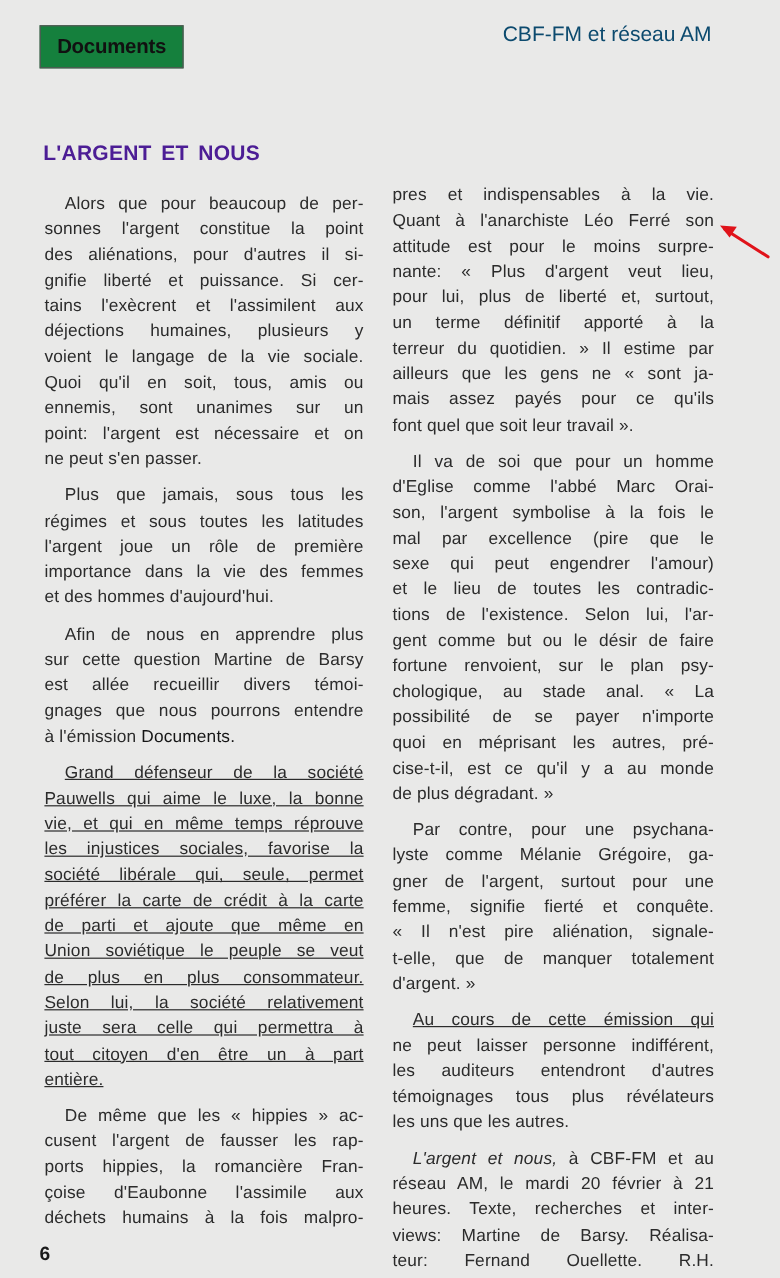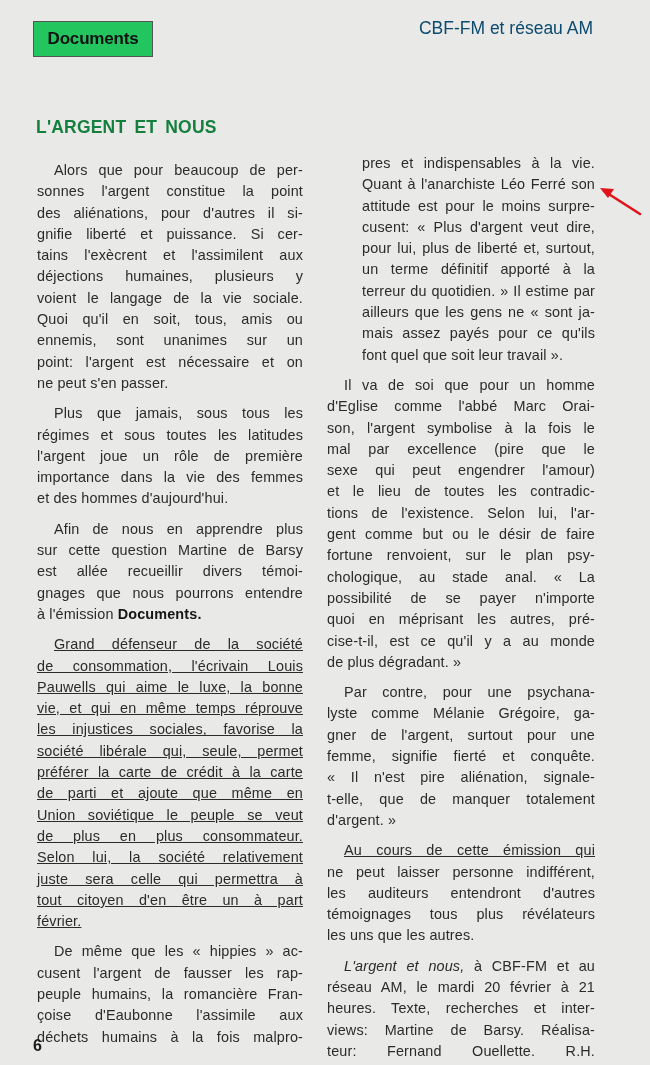--- a/index.html
+++ b/index.html
@@ -11,45 +11,45 @@
       position: relative;
     }
     .page-bg {
       position: absolute; left: 0; top: 0; width: 650px; height: 1065px;
       background: #e9e9e8;
     }
     .docs-box {
       position: absolute; left: 33px; top: 21px; width: 120px; height: 36px;
       border: 1.5px solid #555;
       box-sizing: border-box;
-      background: #22c55e;
+      background: #15803d;
       font-weight: bold; font-size: 17px; color: #111;
       display: flex; align-items: center; justify-content: center;
       letter-spacing: -0.2px;
     }
     .broadcast {
       position: absolute; right: 57px; top: 19px; text-align: right;
       font-size: 17.5px; line-height: 19px; color: #0c4a6e;
     }
     .title {
       position: absolute; left: 36px; top: 117px;
-      font-weight: bold; font-size: 17.5px; color: #15803d;
+      font-weight: bold; font-size: 17.5px; color: #4c1d95;
       word-spacing: 3px; letter-spacing: 0.2px;
     }
     .col {
       position: absolute; font-size: 14.4px; line-height: 21.3px;
       color: #2b2b2b; text-align: justify; letter-spacing: 0.15px;
     }
     .col-left { left: 37px; top: 160px; width: 266px; }
     .col-right { left: 327px; top: 153px; width: 268px; }
     .col p { margin: 0 0 9px 0; text-indent: 17px; }
-    .col p.cont { text-indent: 0; margin-left: 35px; }
+    .col p.cont { text-indent: 0; }
     .col .line { display: block; text-align: justify; text-align-last: justify; }
     .col .line.last { text-align-last: left; }
-    b.kw { font-weight: bold; color: #151515; }
+    b.kw { font-weight: normal; color: #151515; }
     i.kw { font-style: italic; }
     .page-num {
       position: absolute; left: 33px; top: 1037px;
       font-weight: bold; font-size: 16px; color: #1a1a1a;
     }
     .arrow {
       position: absolute; left: 598px; top: 186px; width: 44px; height: 30px;
     }
   </style>
 </head>
@@ -90,48 +90,47 @@
     </p>
     <p style="text-indent: 0px;">
       <span class="line" style="text-indent: 17px;">Afin de nous en apprendre plus</span>
       <span class="line">sur cette question Martine de Barsy</span>
       <span class="line">est allée recueillir divers témoi-</span>
       <span class="line">gnages que nous pourrons entendre</span>
       <span class="line last">à l'émission <b class="kw">Documents.</b></span>
     </p>
     <p style="text-indent: 0px; text-decoration: underline;">
       <span class="line" style="text-indent: 17px;">Grand défenseur de la société</span>
-      <span class="line">de consommation, l'écrivain Louis</span>
       <span class="line">Pauwells qui aime le luxe, la bonne</span>
       <span class="line">vie, et qui en même temps réprouve</span>
       <span class="line">les injustices sociales, favorise la</span>
       <span class="line">société libérale qui, seule, permet</span>
       <span class="line">préférer la carte de crédit à la carte</span>
       <span class="line">de parti et ajoute que même en</span>
       <span class="line">Union soviétique le peuple se veut</span>
       <span class="line">de plus en plus consommateur.</span>
       <span class="line">Selon lui, la société relativement</span>
       <span class="line">juste sera celle qui permettra à</span>
       <span class="line">tout citoyen d'en être un à part</span>
-      <span class="line last">février.</span>
+      <span class="line last">entière.</span>
     </p>
     <p style="text-indent: 0px;">
       <span class="line" style="text-indent: 17px;">De même que les « hippies » ac-</span>
       <span class="line">cusent l'argent de fausser les rap-</span>
-      <span class="line">peuple humains, la romancière Fran-</span>
+      <span class="line">ports hippies, la romancière Fran-</span>
       <span class="line">çoise d'Eaubonne l'assimile aux</span>
       <span class="line last" style="text-align-last: justify;">déchets humains à la fois malpro-</span>
     </p>
   </div>
 <div class="col col-right" id="rightcol">
     <p class="cont" style="text-indent: 0px;">
       <span class="line">pres et indispensables à la vie.</span>
       <span class="line">Quant à l'anarchiste Léo Ferré son</span>
       <span class="line">attitude est pour le moins surpre-</span>
-      <span class="line">cusent: « Plus d'argent veut dire,</span>
+      <span class="line">nante: « Plus d'argent veut lieu,</span>
       <span class="line">pour lui, plus de liberté et, surtout,</span>
       <span class="line">un terme définitif apporté à la</span>
       <span class="line">terreur du quotidien. » Il estime par</span>
       <span class="line">ailleurs que les gens ne « sont ja-</span>
       <span class="line">mais assez payés pour ce qu'ils</span>
       <span class="line last">font quel que soit leur travail ».</span>
     </p>
     <p style="text-indent: 0px;">
       <span class="line" style="text-indent: 17px;">Il va de soi que pour un homme</span>
       <span class="line">d'Eglise comme l'abbé Marc Orai-</span>

